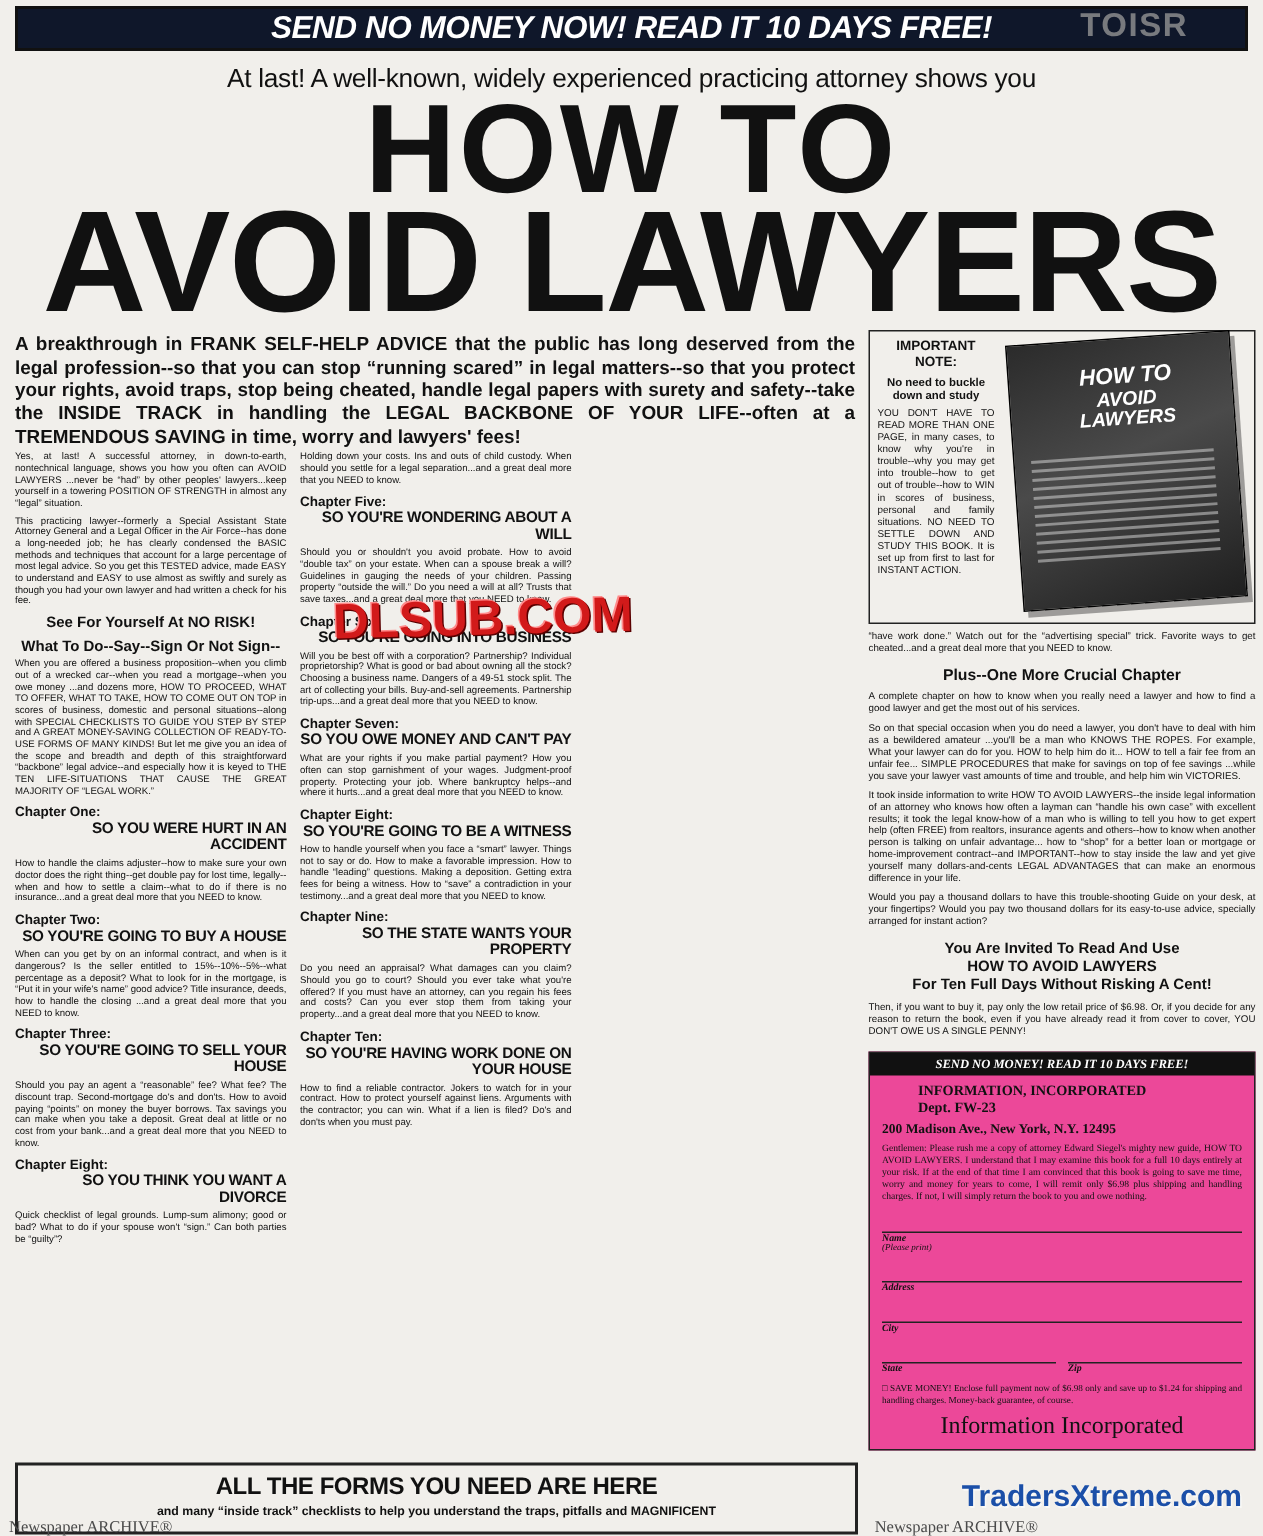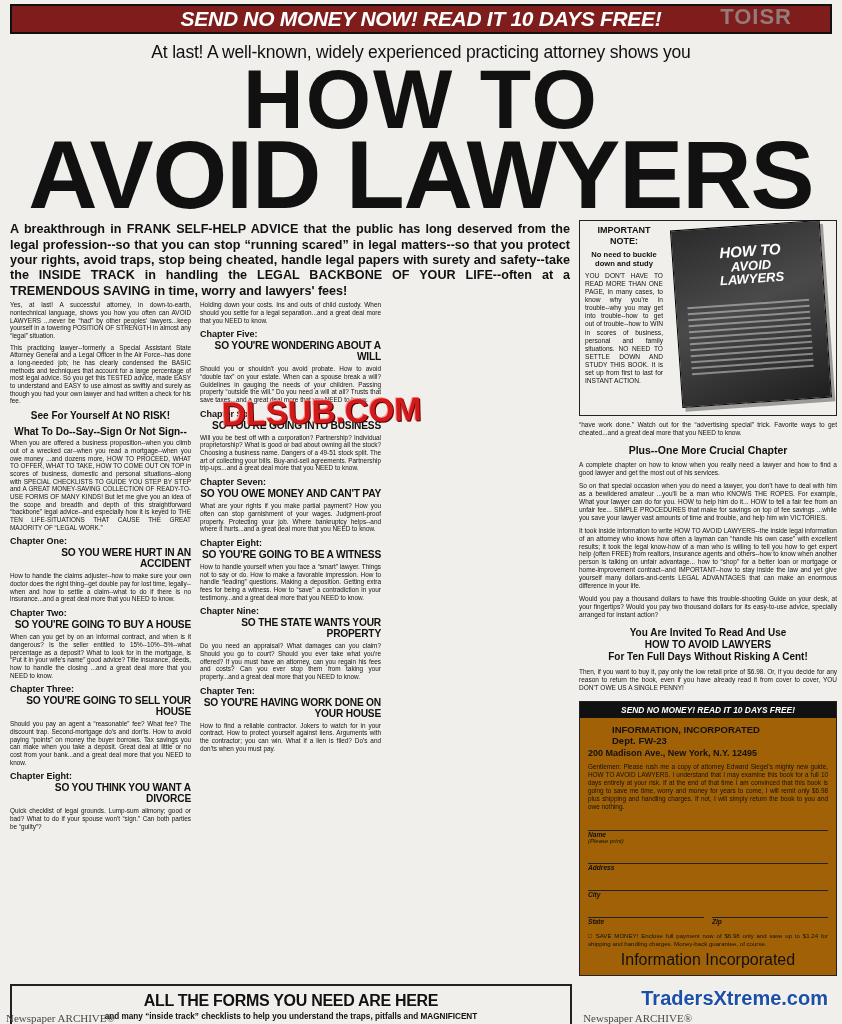--- a/index.html
+++ b/index.html
@@ -13,21 +13,21 @@
     overflow: hidden;
   }
   .page {
     position: relative;
     width: 842px; height: 1024px;
     background: #f1efeb;
     padding: 4px 10px 0 10px;
   }
   
   .banner {
-    background: #7f1d1d;
+    background: #0f172a;
     color: #fff;
     height: 30px;
     display: flex;
     align-items: center;
     justify-content: center;
     border: 2px solid #111;
     position: relative;
   }
   .banner-text {
     font-family: "Liberation Sans", sans-serif;
@@ -161,21 +161,21 @@
     padding: 6px 8px 8px 8px;
     width: 562px;
     background:#f1efeb;
   }
   .forms-title {
     text-align:center; font-weight:bold; font-size: 16px; letter-spacing:-0.3px;
   }
   .forms-sub { text-align:center; font-size:8.2px; font-weight:bold; line-height:1.25; margin-top:2px;}
   
   .coupon {
-    border:1px solid #222; margin-top:9px; width:258px; background:#a16207;
+    border:1px solid #222; margin-top:9px; width:258px; background:#ec4899;font-family:Liberation Serif, serif;
   }
   .coupon-bar {
     background:#111; color:#fff; text-align:center; font-weight:bold; font-size:8.4px;
     padding:3px 0; font-style:italic;
   }
   .coupon-body { padding:6px 8px 6px 8px; }
   .coupon-co { font-weight:bold; font-size:9.5px; line-height:1.25;padding-left:24px;}
   .coupon-addr { font-weight:bold; font-size:9px; margin-top:1px;}
   .coupon-text { font-size:6.4px; line-height:1.25; text-align:justify; margin-top:5px;}
   .field { margin-top:9px; }

